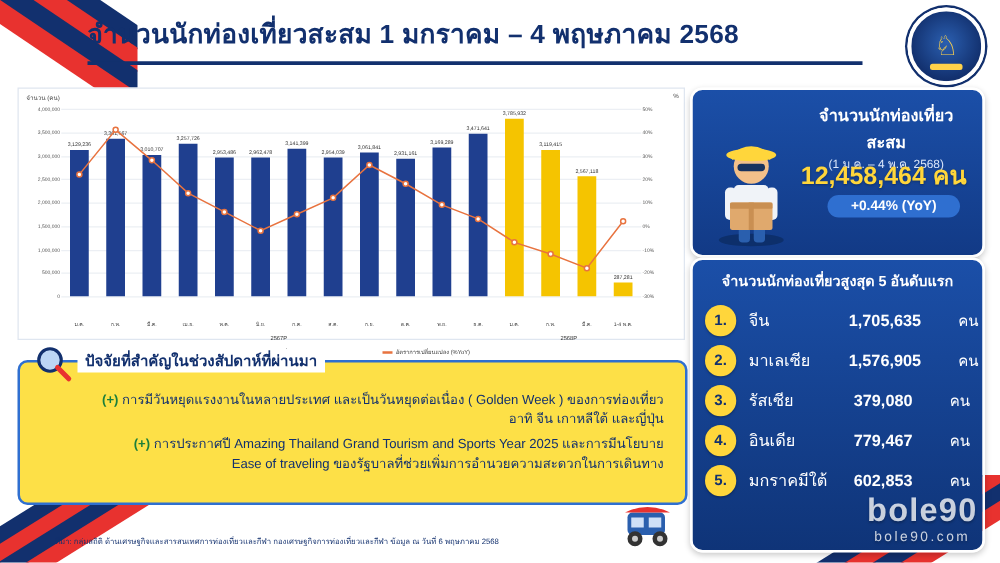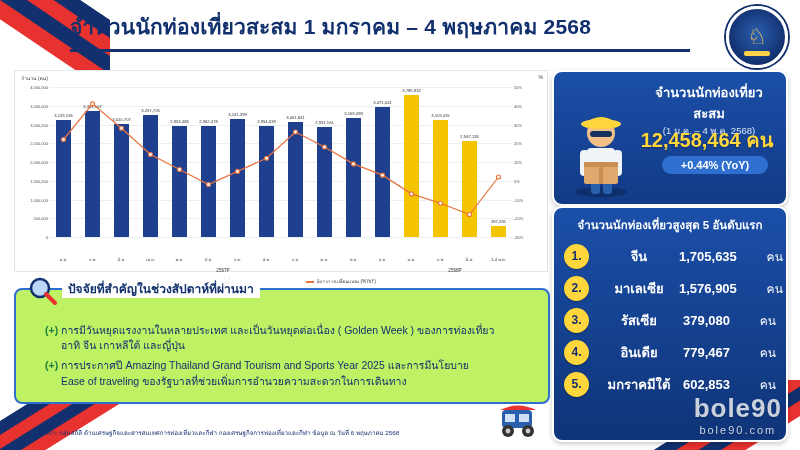--- a/index.html
+++ b/index.html
@@ -88,37 +88,37 @@
     border:2px solid #ffffff;box-shadow:0 2px 5px rgba(0,0,0,.22);
     color:#fff;padding-top:8px;
   }
   .card-bottom .hd{text-align:center;font-size:11.5px;font-weight:bold;margin-bottom:6px;}
   .rank-row{display:flex;align-items:center;height:32px;margin:0 10px;}
   .rank-badge{
     width:25px;height:25px;border-radius:50%;background:#ffd63b;color:#12306e;
     font-size:12px;font-weight:bold;display:flex;align-items:center;justify-content:center;
     box-shadow:0 1px 2px rgba(0,0,0,.3);flex:0 0 auto;
   }
-  .rank-name{flex:0 0 80px;padding-left:10px;font-size:13px;font-weight:bold;text-align:center;}
+  .rank-name{flex:0 0 80px;padding-left:10px;font-size:13px;font-weight:normal;}
   .rank-val{flex:1;text-align:right;font-size:13px;font-weight:bold;}
   .rank-unit{flex:0 0 26px;text-align:right;font-size:12px;margin-left:20px;}
 
   
   .notes{
     position:absolute;left:14px;top:288px;width:532px;height:112px;
-    border:2px solid #2f6fd0;border-radius:8px;background:#bef264;
+    border:2px solid #2f6fd0;border-radius:8px;background:#fde047;
   }
   .notes-title{
     position:absolute;left:46px;top:-11px;background:#ffffff;padding:0 6px;
     color:#12306e;font-size:12px;font-weight:bold;
   }
   .magnifier{
     position:absolute;left:10px;top:-16px;width:32px;height:32px;
   }
-  .notes ul{margin:15px;padding:18px 12px 0 14px;list-style:none;}
+  .notes ul{margin:5px;padding:18px 12px 0 14px;list-style:none;text-align:right;}
   .notes li{font-size:10.5px;color:#12306e;line-height:1.45;margin-bottom:5px;}
   .notes li .plus{color:#1b7f3b;font-weight:bold;}
   .notes li .ind{display:block;padding-left:16px;}
 
   .source{
     position:absolute;left:44px;bottom:12px;width:470px;font-size:6.2px;color:#12306e;
   }
   .tuk{position:absolute;left:490px;bottom:6px;width:56px;height:46px;}
 
   .wm{

